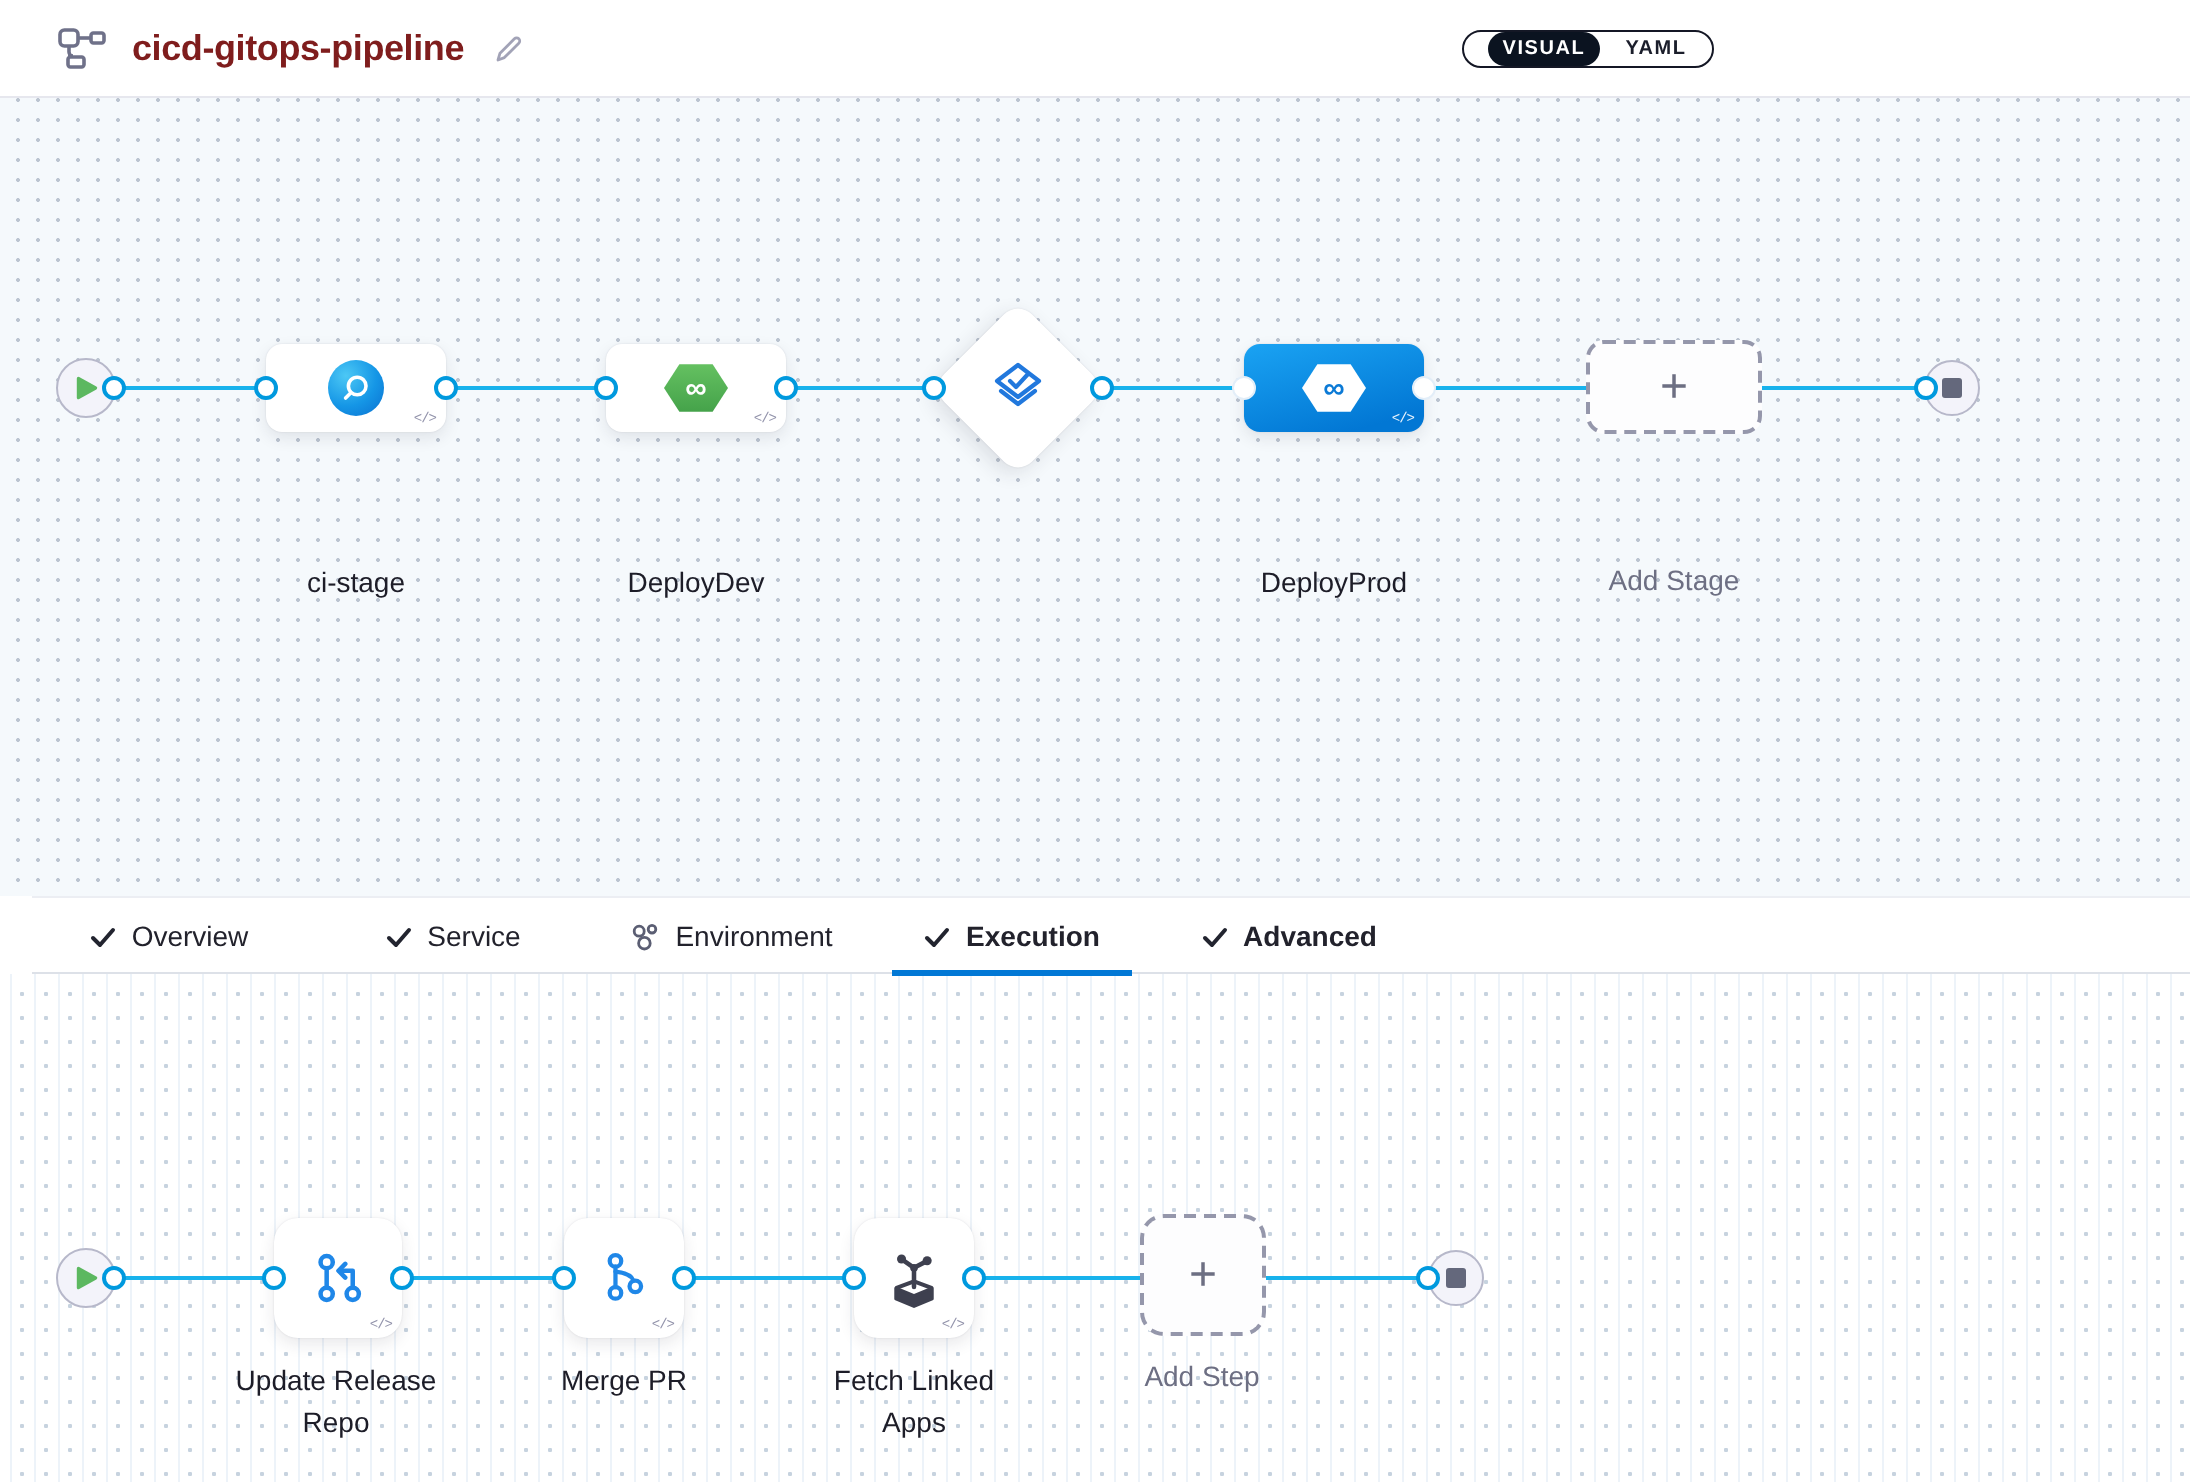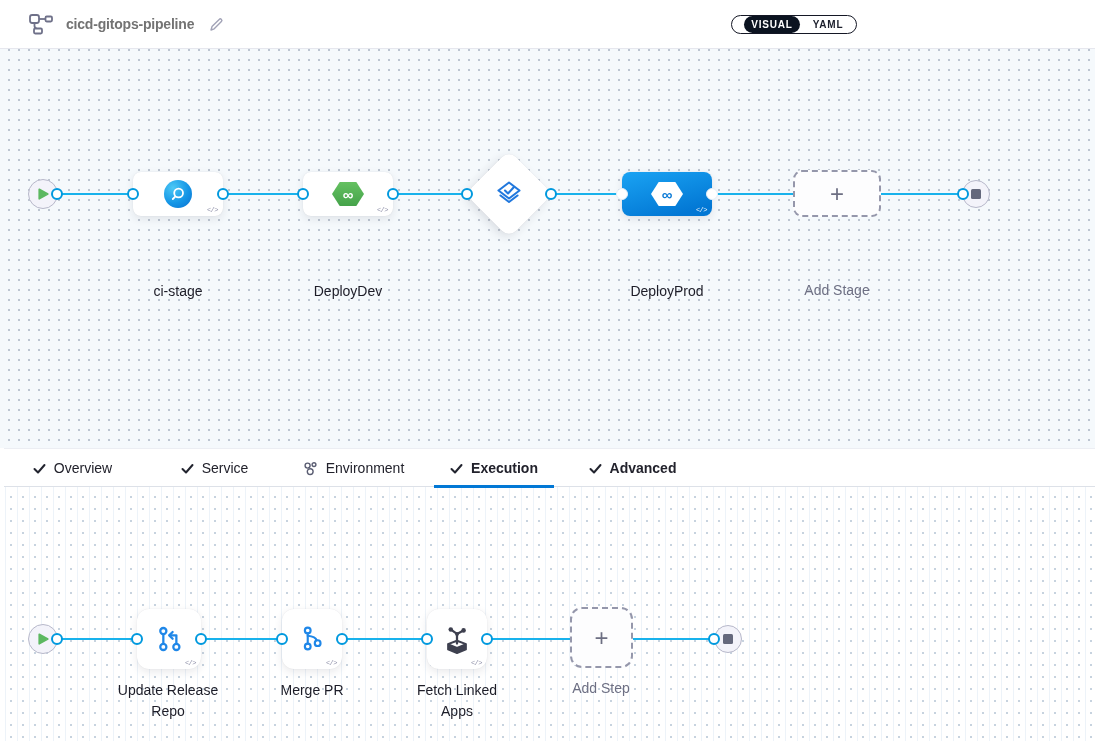--- a/index.html
+++ b/index.html
@@ -13,21 +13,21 @@
   }
   #app { position:absolute; inset:0; width:1095px; height:741px; }
 
   
   .header {
     position:absolute; top:0; left:0; right:0; height:49px;
     background:#fff; border-bottom:1px solid #e6e7ee;
     display:flex; align-items:center; z-index:20;
   }
   .hdr-icon { margin-left:28px; display:flex; }
-  .title { margin-left:12px; font-size:14px; font-weight:700; color:#737373; letter-spacing:-0.2px; }
+  .title { margin-left:12px; font-size:18px; font-weight:700; color:#7f1d1d; letter-spacing:-0.2px; }
   .edit-btn { margin-left:14px; display:flex; cursor:pointer; }
   .view-toggle {
     position:absolute; left:731px; top:15px; width:126px; height:19px;
     border:1px solid #141725; border-radius:10px; background:#fff;
     display:flex; align-items:stretch; overflow:hidden; cursor:pointer;
   }
   .seg { flex:1; display:flex; align-items:center; justify-content:center;
     font-size:10px; font-weight:700; letter-spacing:0.8px; }
   .seg.dark { background:#0b1320; color:#fff; border-radius:9px;margin-left:12px; }
   .seg.light { color:#1b1e2b; }
@@ -44,21 +44,21 @@
     background-color:#ffffff;
     background-image:
       radial-gradient(circle, #c7d3df 1px, rgba(0,0,0,0) 1.2px),
       linear-gradient(to right, #edf3f9 1px, rgba(0,0,0,0) 1px);
     background-size:12px 12px, 12px 12px;
     background-position:5px 4px, 5px 0;
   }
 
   
   .tabbar {
-    position:absolute; top:448px; left:4px; right:0; height:39px;
+    position:absolute; top:448px; left:16px; right:0; height:39px;
     background:#fff; border-top:1px solid #eceef3; border-bottom:1px solid #dde1e8;
     z-index:20;
     padding-left:31px;
   }
   .tab {
     position:absolute; top:0; height:38px;
     display:flex; align-items:center; justify-content:center; gap:8px;
     font-size:14px; color:#22222c; cursor:pointer;
   }
   .tab.active { font-weight:700; }

